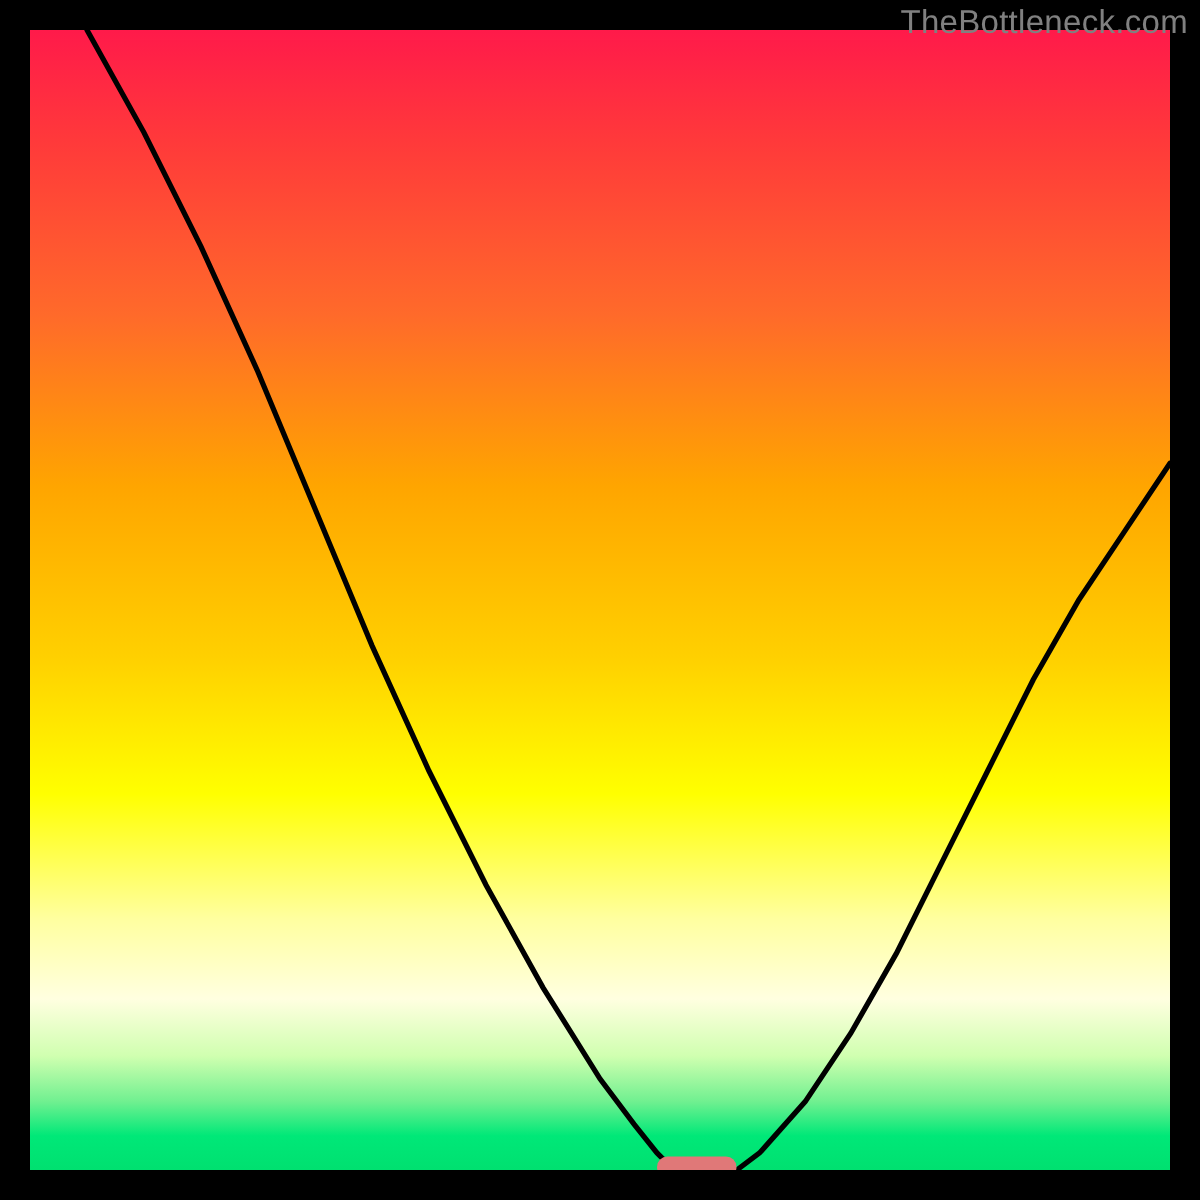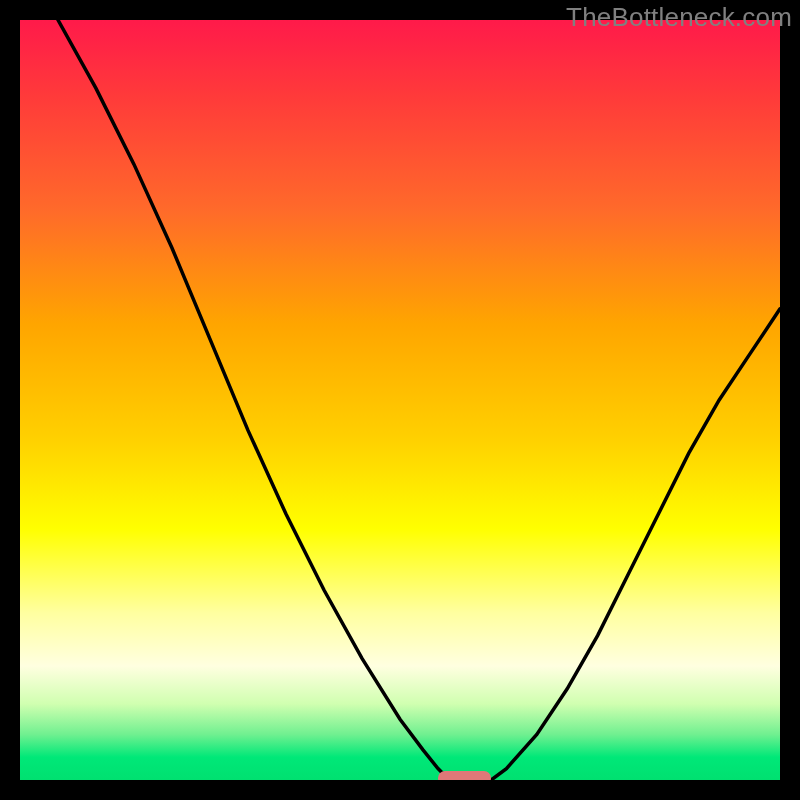--- a/index.html
+++ b/index.html
@@ -40,21 +40,21 @@
     position: absolute;
     height: 14px;
     border-radius: 7px;
     background: #e07878;
   }
   .watermark {
     position: absolute;
     right: 8px; top: 2px;
     color: #808080;
     font-family: Arial, Helvetica, sans-serif;
-    font-size: 26px;
+    font-size: 22px;
     font-weight: 400;
     letter-spacing: 0.2px;
   }
 </style>
 </head>
 <body>
 
 <div class="frame">
   <div class="plot-area">
     <div class="gradient-bg"></div>

